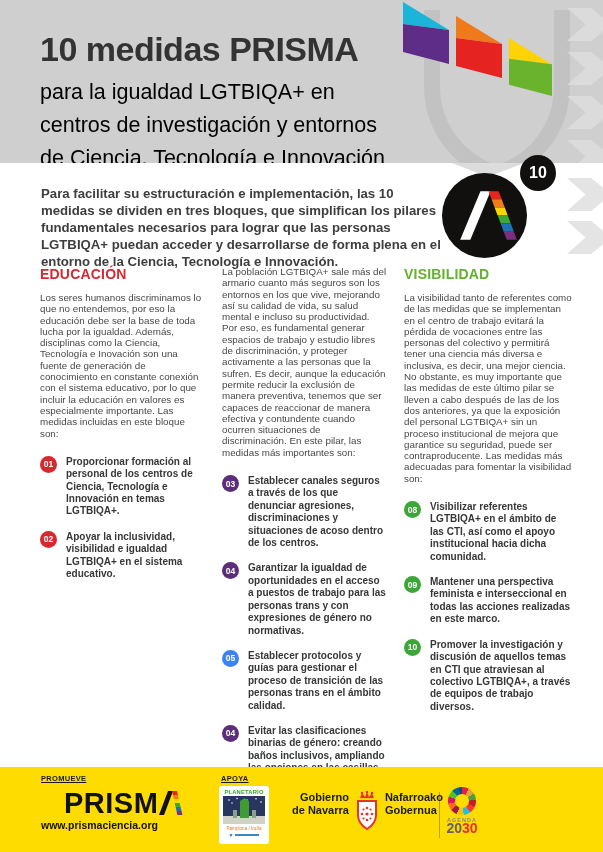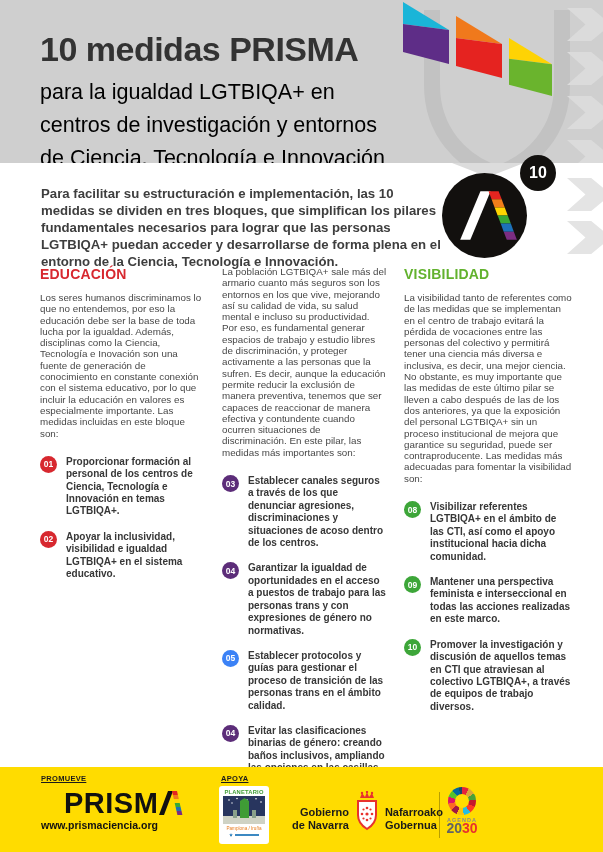--- a/index.html
+++ b/index.html
@@ -50,21 +50,21 @@
   .prisma-word{display:flex;align-items:flex-end;}
   .prisma-wordmark{font-size:29px;font-weight:bold;color:#111111;letter-spacing:0.5px;line-height:28px;margin-left:24px;}
   .prisma-url{margin:2px 0 0 1px;font-size:10.5px;font-weight:bold;color:#111111;}
   .planetario{position:absolute;left:219px;top:19px;width:50px;height:58px;background:#ffffff;
     border-radius:3px;display:flex;flex-direction:column;align-items:center;padding-top:3px;box-sizing:border-box;}
   .planetario-title{font-size:5.8px;font-weight:bold;color:#3f9c35;letter-spacing:0.2px;}
   .planetario-sub{font-size:4.6px;color:#e87b1e;margin-top:2px;}
   .fundacion-mark{margin-top:2px;width:30px;height:4px;display:flex;align-items:center;gap:2px;}
   .fundacion-mark .star{width:4px;height:4px;background:#0b6bb3;clip-path:polygon(50% 0,61% 35%,98% 35%,68% 57%,79% 91%,50% 70%,21% 91%,32% 57%,2% 35%,39% 35%);}
   .fundacion-mark .bar{flex:1;height:2px;background:#0b6bb3;opacity:0.8;}
-  .navarra{position:absolute;left:292px;top:24px;display:flex;align-items:flex-end;gap:6px;}
+  .navarra{position:absolute;left:292px;top:24px;display:flex;align-items:flex-start;gap:6px;}
   .navarra .name{font-size:11px;line-height:12.5px;font-weight:bold;color:#1a1a1a;}
   .navarra .name.es{text-align:right;}
   .footer-divider{position:absolute;left:439px;top:25px;width:1px;height:46px;background:rgba(0,0,0,0.28);}
   .agenda{position:absolute;left:445px;top:20px;width:34px;text-align:center;}
   .sdg-ring{width:28px;height:28px;margin:0 auto;border-radius:50%;position:relative;
     background:conic-gradient(#e5243b 0 8%,#dda63a 8% 16%,#4c9f38 16% 24%,#c5192d 24% 32%,
       #ff3a21 32% 40%,#26bde2 40% 48%,#fcc30b 48% 56%,#a21942 56% 64%,#fd6925 64% 72%,
       #dd1367 72% 80%,#56c02b 80% 88%,#00689d 88% 96%,#19486a 96% 100%);}
   .sdg-ring::after{content:"";position:absolute;left:7px;top:7px;width:14px;height:14px;
     border-radius:50%;background:#ffdc00;}

